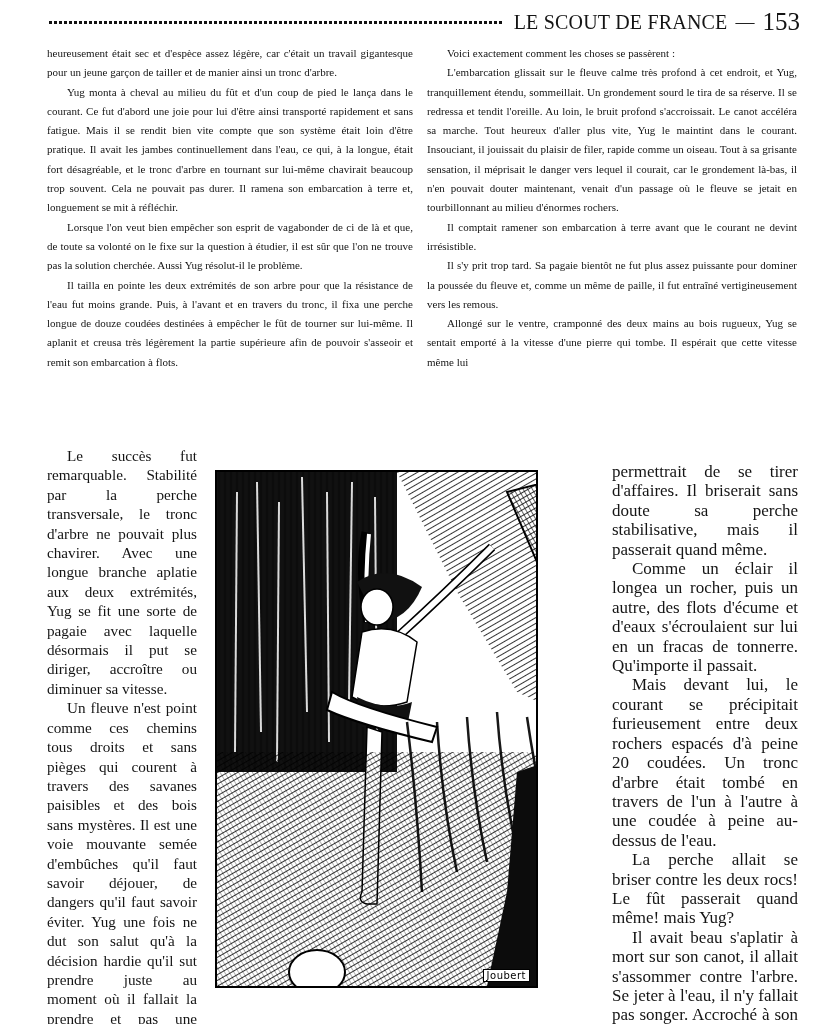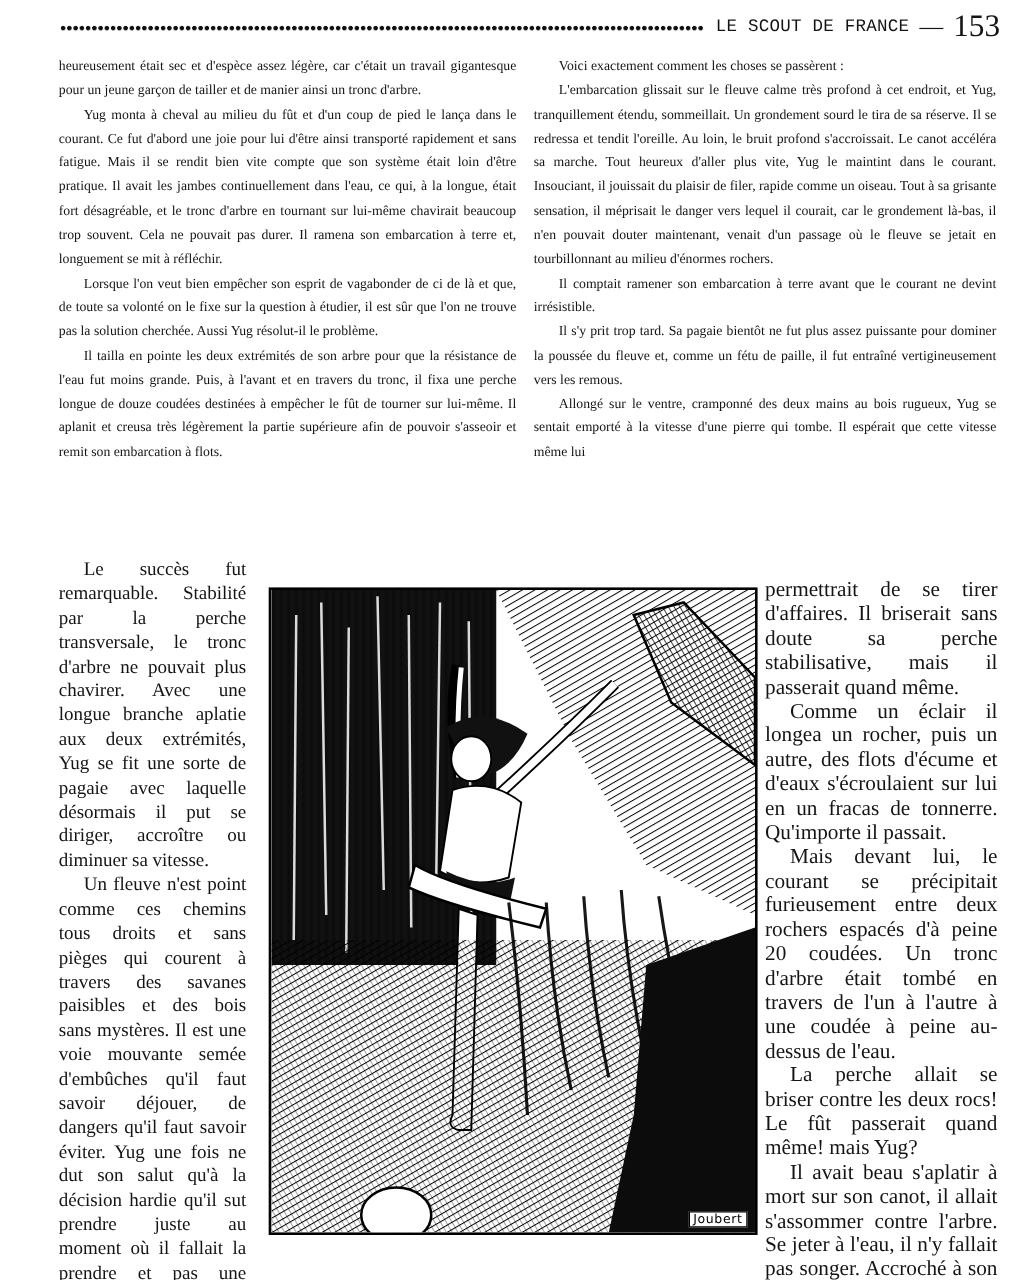--- a/index.html
+++ b/index.html
@@ -2,35 +2,35 @@
 <html><head>
 <meta charset="utf-8">
 <style>
   html, body { margin:0; padding:0; background:#ffffff; }
   body { width:820px; height:1024px; position:relative; overflow:hidden;
          font-family:"DejaVu Serif","Liberation Serif",serif; color:#141414; }
   .header { position:absolute; left:48px; top:8px; width:752px; height:28px; display:flex; align-items:center; }
   .dots { flex:1; height:5px; margin-right:10px;
           background-image: radial-gradient(circle, #111 1.6px, transparent 1.9px);
           background-size:5px 5px; background-repeat:repeat-x; background-position:0 0; }
-  .header-title { font-family:Liberation Mono, monospace; font-size:14px; letter-spacing:0.2px; white-space:nowrap; }
+  .header-title { font-family:Liberation Serif, serif; font-size:20px; letter-spacing:0.2px; white-space:nowrap; }
   .header-sep { font-family:"Liberation Serif",serif; font-size:19px; margin:0 8px; }
   .header-page { font-family:"Liberation Serif",serif; font-size:25px; }
 
   .col { position:absolute; font-family:"Liberation Serif",serif; font-size:11px; line-height:19.3px;
          text-align:justify; hyphens:none; }
   .col p { margin:0; text-indent:20px; }
   .col p.noindent { text-indent:0; }
   #col-left { left:47px; top:44px; width:366px; }
   #col-right { left:427px; top:44px; width:370px; }
   #col-left-narrow { left:47px; top:446px; width:150px; font-size:15.2px; line-height:19.4px; }
   #col-right-narrow { left:612px; top:462px; width:186px; font-size:17px; line-height:19.4px; }
 
-  .illustration { position:absolute; left:215px; top:470px; width:391px; height:518px;
-                  border:2px solid #000; background:#a3a3a3; overflow:hidden; box-sizing:border-box; }
+  .illustration { position:absolute; left:215px; top:470px; width:323px; height:518px;
+                  border:2px solid #000; background:#e5e5e5; overflow:hidden; box-sizing:border-box; }
   .illustration svg { display:block; }
   .signature { position:absolute; right:6px; bottom:4px; background:#fff; color:#000; padding:0 3px;
                font-family:"DejaVu Sans",sans-serif; font-size:10px; letter-spacing:0.5px; border:1px solid #000; }
 </style>
 </head>
 <body>
 
 <div class="header">
   <div class="dots"></div>
   <span class="header-title">LE SCOUT DE FRANCE</span>
@@ -45,21 +45,21 @@
     <p>Il tailla en pointe les deux extrémités de son arbre pour que la résistance de l'eau fut moins grande. Puis, à l'avant et en travers du tronc, il fixa une perche longue de douze coudées destinées à empêcher le fût de tourner sur lui-même. Il aplanit et creusa très légèrement la partie supérieure afin de pouvoir s'asseoir et remit son embarcation à flots.</p>
   </div>
 <div class="col" id="col-left-narrow">
     <p>Le succès fut remarquable. Stabilité par la perche transversale, le tronc d'arbre ne pouvait plus chavirer. Avec une longue branche aplatie aux deux extrémités, Yug se fit une sorte de pagaie avec laquelle désormais il put se diriger, accroître ou diminuer sa vitesse.</p>
     <p>Un fleuve n'est point comme ces chemins tous droits et sans pièges qui courent à travers des savanes paisibles et des bois sans mystères. Il est une voie mouvante semée d'embûches qu'il faut savoir déjouer, de dangers qu'il faut savoir éviter. Yug une fois ne dut son salut qu'à la décision hardie qu'il sut prendre juste au moment où il fallait la prendre et pas une seconde plus tard. S'il avait hésité un seul instant, il serait tombé à l'eau, assommé, son corps aurait été broyé,</p>
   </div>
 <div class="col" id="col-right">
     <p>Voici exactement comment les choses se passèrent :</p>
     <p>L'embarcation glissait sur le fleuve calme très profond à cet endroit, et Yug, tranquillement étendu, sommeillait. Un grondement sourd le tira de sa réserve. Il se redressa et tendit l'oreille. Au loin, le bruit profond s'accroissait. Le canot accéléra sa marche. Tout heureux d'aller plus vite, Yug le maintint dans le courant. Insouciant, il jouissait du plaisir de filer, rapide comme un oiseau. Tout à sa grisante sensation, il méprisait le danger vers lequel il courait, car le grondement là-bas, il n'en pouvait douter maintenant, venait d'un passage où le fleuve se jetait en tourbillonnant au milieu d'énormes rochers.</p>
     <p>Il comptait ramener son embarcation à terre avant que le courant ne devint irrésistible.</p>
-    <p>Il s'y prit trop tard. Sa pagaie bientôt ne fut plus assez puissante pour dominer la poussée du fleuve et, comme un fétu de paille, il fut entraîné vertigineusement vers les remous.</p>
+    <p>Il s'y prit trop tard. Sa pagaie bientôt ne fut plus assez puissante pour dominer la poussée du fleuve et, comme un même de paille, il fut entraîné vertigineusement vers les remous.</p>
     <p>Allongé sur le ventre, cramponné des deux mains au bois rugueux, Yug se sentait emporté à la vitesse d'une pierre qui tombe. Il espérait que cette vitesse même lui</p>
   </div>
 <div class="col" id="col-right-narrow">
     <p class="noindent">permettrait de se tirer d'affaires. Il briserait sans doute sa perche stabilisative, mais il passerait quand même.</p>
     <p>Comme un éclair il longea un rocher, puis un autre, des flots d'écume et d'eaux s'écroulaient sur lui en un fracas de tonnerre. Qu'importe il passait.</p>
     <p>Mais devant lui, le courant se précipitait furieusement entre deux rochers espacés d'à peine 20 coudées. Un tronc d'arbre était tombé en travers de l'un à l'autre à une coudée à peine au-dessus de l'eau.</p>
     <p>La perche allait se briser contre les deux rocs! Le fût passerait quand même! mais Yug?</p>
     <p>Il avait beau s'aplatir à mort sur son canot, il allait s'assommer contre l'arbre. Se jeter à l'eau, il n'y fallait pas songer. Accroché à son embarcation il pour-</p>
   </div>
 

